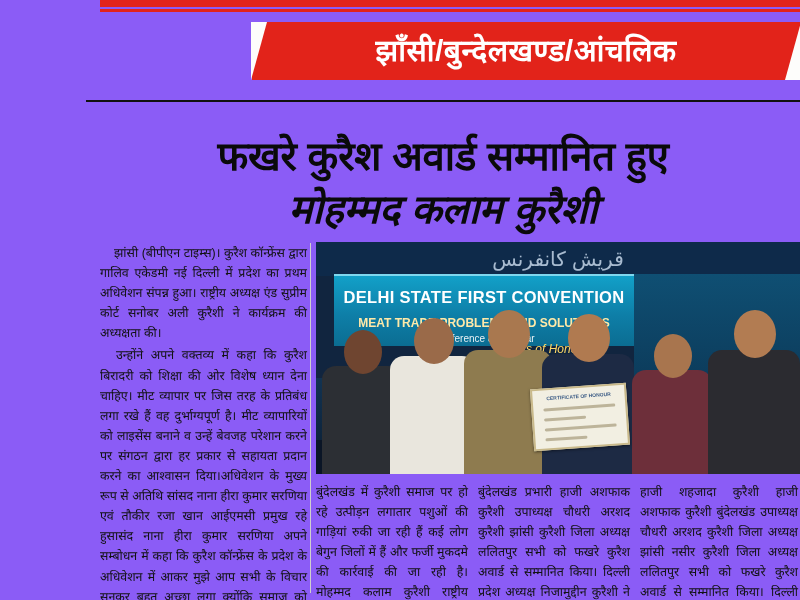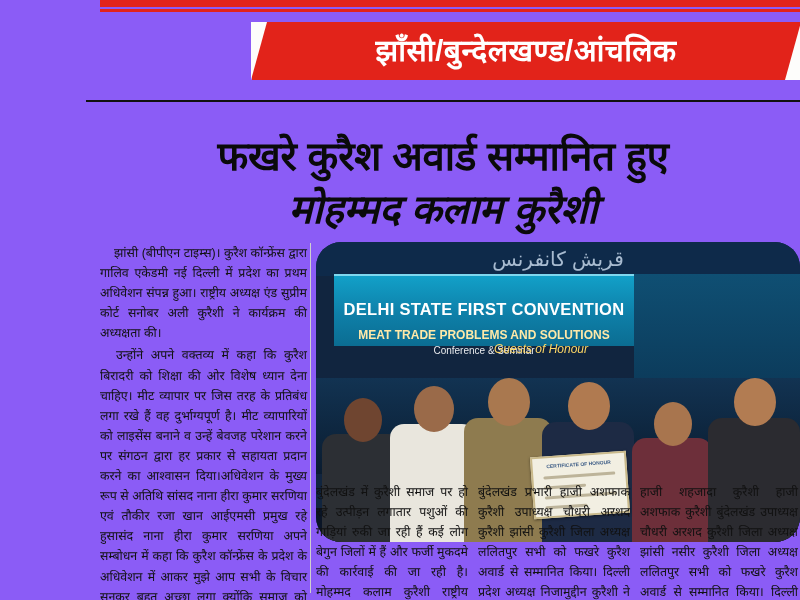--- a/index.html
+++ b/index.html
@@ -99,42 +99,41 @@
     text-align: justify;
     color: #111;
   }
   .col1 p { margin: 0 0 2px 8px; text-indent: 16px; }
   .col1 p.first { text-indent: 14px; }
 
   
   .photo {
     position: absolute;
     left: 316px; top: 242px;
-    width: 484px; height: 300px;
+    width: 484px; height: 232px;
     overflow: hidden;
     background: #11253f;
-    border-radius: 25px;
   }
   .photo-inner { position: absolute; inset: 0; }
 
   
   .bd-top { position:absolute; left:0; top:0; width:100%; height:34px; background:#0e2a4a; }
   .bd-arabic {
     position:absolute; left:0; top:0; width:100%; height:34px;
     color:#cfe0f2; font-size:20px; text-align:center; line-height:34px;
     letter-spacing:6px; opacity:.8;
   }
   .bd-banner {
     position:absolute; left:18px; top:32px; width:300px; height:72px;
     background:linear-gradient(180deg,#12a0c8 0%, #0e7fa8 55%, #0b6d92 100%);
     border-top:2px solid #7fd8ef;
   }
   .bd-banner .t1 {
     color:#fff; font-family:"Liberation Sans",sans-serif; font-weight:bold;
-    font-size:16.5px; text-align:center; margin-top:24px; letter-spacing:.3px;
+    font-size:16.5px; text-align:center; margin-top:12px; letter-spacing:.3px;
   }
   .bd-banner .t2 {
     color:#ffe9a8; font-family:"Liberation Sans",sans-serif; font-weight:bold;
     font-size:12px; text-align:center; margin-top:9px;
   }
   .bd-banner .t3 {
     color:#ffffff; font-family:"Liberation Sans",sans-serif;
     font-size:10px; text-align:center; margin-top:3px; opacity:.9;
   }
   .bd-side {

